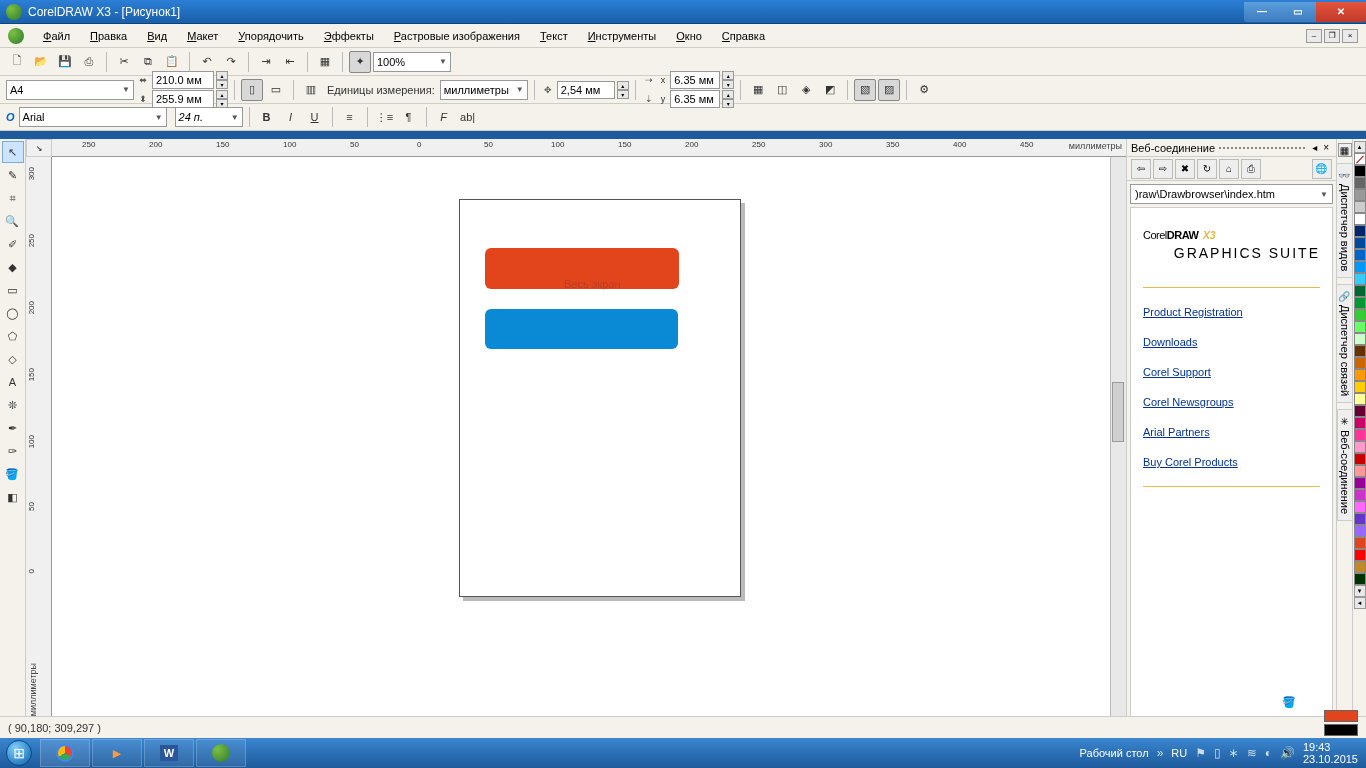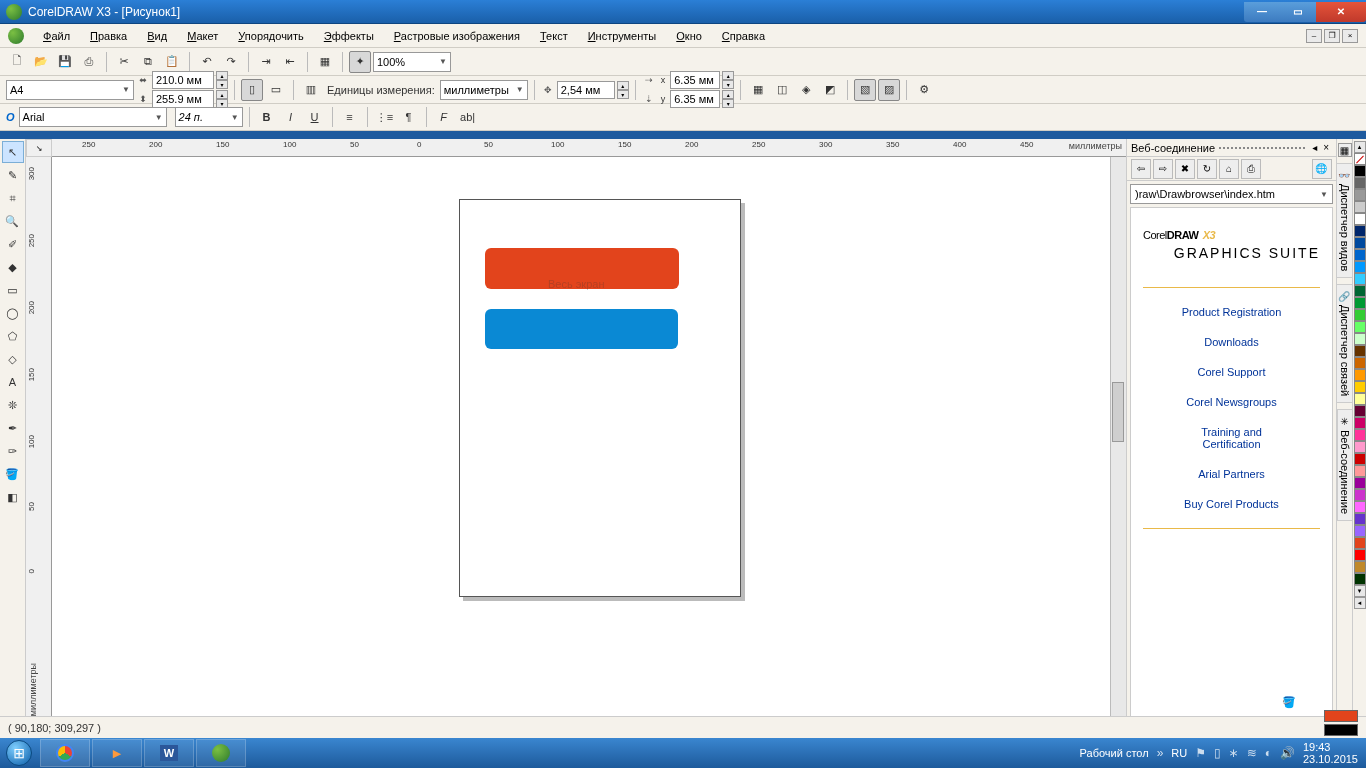--- a/index.html
+++ b/index.html
@@ -43,42 +43,42 @@
 .ruler-h-wrap { display: flex; }
 .ruler-v { width: 26px; background: #f0f0f0; border-right: 1px solid #999; position: relative; overflow: hidden; }
 .ruler-tick-label-h { position: absolute; top: 1px; font-size: 8px; color: #333; }
 .ruler-tick-label-v { position: absolute; left: 1px; font-size: 8px; color: #333; writing-mode: vertical-rl; transform: rotate(180deg); }
 .ruler-units-h { position: absolute; right: 4px; top: 2px; font-size: 9px; color: #444; }
 .ruler-units-v { position: absolute; bottom: 4px; left: 2px; font-size: 9px; color: #444; writing-mode: vertical-rl; transform: rotate(180deg); }
 .canvas-body { flex: 1; display: flex; overflow: hidden; }
 .canvas-area { flex: 1; background: white; position: relative; overflow: hidden; }
 .page { position: absolute; left: 407px; top: 42px; width: 282px; height: 398px; background: white; border: 1px solid #555; box-shadow: 4px 4px 0 #bbb; }
 .shape1 { position: absolute; top: 48px; left: 25px; width: 194px; height: 41px; background: #e2441c; border-radius: 6px; }
-.shape-overlay-label { position: absolute; top: 78px; left: 88px; font-size: 11px; color: rgba(51,51,51,0.25); }
+.shape-overlay-label { position: absolute; top: 78px; left: 104px; font-size: 11px; color: rgba(51,51,51,0.25); }
 .shape2 { position: absolute; top: 109px; left: 25px; width: 193px; height: 40px; background: #0a89d4; border-radius: 6px; }
 .scroll-h-row { height: 18px; display: flex; background: #f0f0f0; border-top: 1px solid #ccc; align-items: center; }
 .page-nav { display: flex; align-items: center; gap: 4px; padding: 0 4px; }
 .pn-btn { width: 16px; height: 14px; border: 1px solid #999; background: #e8e8e8; display: flex; align-items: center; justify-content: center; font-size: 8px; cursor: pointer; }
 .page-tab { padding: 2px 10px; background: white; border: 1px solid #999; border-bottom: none; border-radius: 3px 3px 0 0; font-size: 10px; }
 .scrollbar-h { flex: 1; height: 16px; background: #e8e8e8; border: 1px solid #bbb; position: relative; margin-left: 4px; }
 .scroll-thumb-h { position: absolute; left: 45%; width: 60px; height: 12px; background: #cfcfcf; border: 1px solid #999; top: 1px; }
 .docker-area { width: 210px; background: #f5f2eb; border-left: 1px solid #ccc; display: flex; flex-direction: column; }
 .docker-title { height: 18px; display: flex; align-items: center; font-size: 10px; padding: 0 4px; border-bottom: 1px solid #ccc; justify-content: space-between; }
 .docker-dashes { flex: 1; border-top: 2px dotted #888; margin: 0 4px; height: 1px; align-self: center; }
 .docker-close { cursor: pointer; padding: 0 3px; font-size: 10px; }
 .docker-toolbar { height: 24px; display: flex; align-items: center; padding: 0 4px; gap: 2px; border-bottom: 1px solid #ccc; }
 .dtb-btn { width: 20px; height: 20px; border: 1px solid #bbb; background: #eee; display: flex; align-items: center; justify-content: center; font-size: 10px; cursor: pointer; }
 .docker-url { height: 20px; border: 1px solid #999; background: white; margin: 3px; padding: 2px 4px; font-size: 10px; display: flex; align-items: center; justify-content: space-between; overflow: hidden; white-space: nowrap; }
 .docker-content { flex: 1; background: white; margin: 0 3px 3px 3px; border: 1px solid #ccc; padding: 16px 12px; overflow: hidden; }
 .corel-logo { font-size: 17px; letter-spacing: -0.5px; margin-bottom: 1px; }
 .corel-logo .bold { font-weight: 700; }
 .corel-logo .x3 { color: #e9b949; font-weight: 900; font-style: italic; }
 .corel-suite { font-size: 14px; letter-spacing: 2px; text-align: right; margin-bottom: 26px; }
 .hr-yellow { border: none; border-top: 1px solid #e9b949; margin: 0 0 18px 0; }
-.docker-link { display: block; color: #003399; font-size: 11px; margin-bottom: 18px; cursor: pointer; text-align: center; }
+.docker-link { display: block; color: #003399; text-decoration: underline; font-size: 11px; margin-bottom: 18px; cursor: pointer; }
 .color-palette-strip { width: 14px; background: #f5f2eb; border-left: 1px solid #ccc; display: flex; flex-direction: column; align-items: center; padding-top: 2px; gap: 0; }
 .pal-scroll { width: 12px; height: 12px; border: 1px solid #999; background: #e8e8e8; font-size: 7px; display: flex; align-items: center; justify-content: center; }
 .swatch { width: 12px; height: 12px; border: 1px solid #888; cursor: pointer; }
 .swatch.none { background: white; position: relative; }
 .swatch.none::after { content:""; position: absolute; left: 0; right: 0; top: 50%; border-top: 1px solid #c00; transform: rotate(-45deg); }
 .tab-strip { width: 16px; background: #f5f2eb; border-left: 1px solid #ccc; display: flex; flex-direction: column; align-items: center; padding-top: 4px; gap: 6px; }
 .vtab { writing-mode: vertical-rl; font-size: 10px; padding: 6px 1px; border: 1px solid #ccc; background: #eee; cursor: pointer; display: flex; align-items: center; gap: 3px; }
 .vtab-icon { writing-mode: horizontal-tb; font-size: 10px; }
 .status-row { position: absolute; left: 0; right: 0; height: 18px; background: #f5f2eb; border-top: 1px solid #ccc; display: flex; align-items: center; padding: 0 8px; font-size: 10px; color: #333; }
 .status-r1 { bottom: 4px; }
@@ -377,21 +377,20 @@
     <div class="docker-content">
       <div class="corel-logo">
         <span>Corel</span><span class="bold">DRAW</span> <span class="x3">X3</span>
       </div>
       <div class="corel-suite">GRAPHICS SUITE</div>
       <hr class="hr-yellow">
       <a class="docker-link">Product Registration</a>
       <a class="docker-link">Downloads</a>
       <a class="docker-link">Corel Support</a>
       <a class="docker-link">Corel Newsgroups</a>
-      <a class="docker-link"><span>Training and</span><br><span>Certification</span></a>
       <a class="docker-link">Arial Partners</a>
       <a class="docker-link">Buy Corel Products</a>
       <hr class="hr-yellow">
     </div>
   </div>
 
   <div class="tab-strip">
     <div class="dtb-btn" style="width:14px;height:14px;border:1px solid #999">▦</div>
     <div class="vtab">
         <span class="vtab-icon">👓</span>

